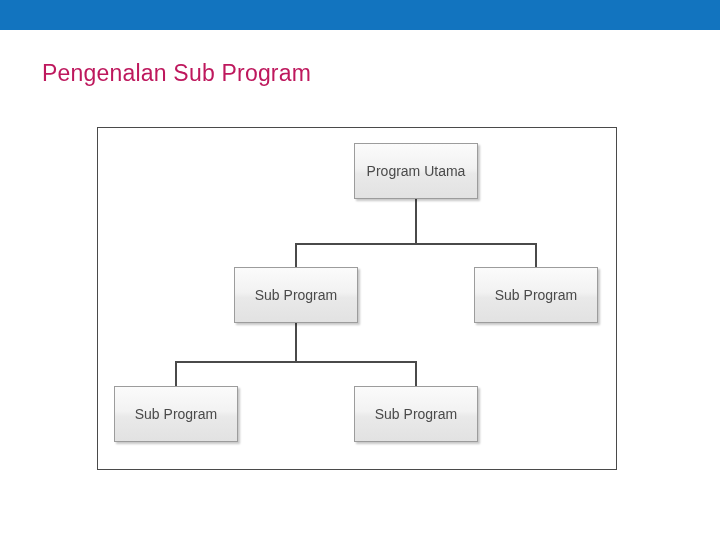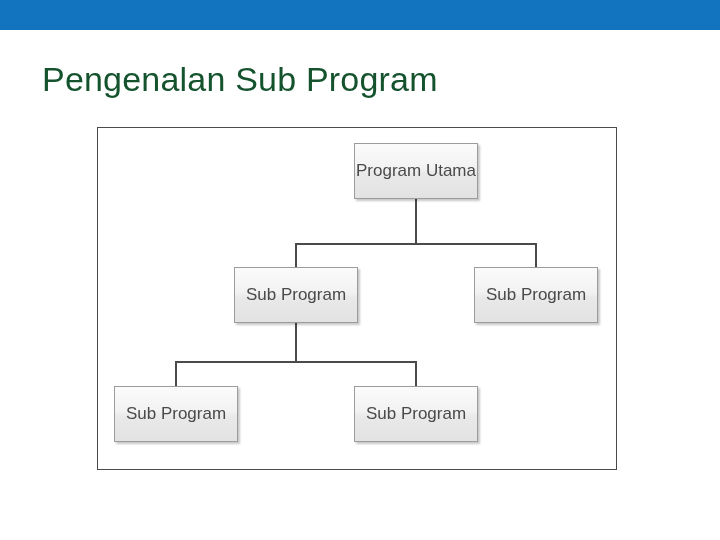--- a/index.html
+++ b/index.html
@@ -24,22 +24,22 @@
     left: 0;
     top: 0;
     width: 720px;
     height: 30px;
     background: #1274bf;
   }
   .slide-title {
     position: absolute;
     left: 42px;
     top: 60px;
-    font-size: 34px;
-    color: #14532d;
+    font-size: 23px;
+    color: #be185d;
     font-weight: normal;
     letter-spacing: 0.2px;
     white-space: nowrap;
   }
   .diagram-frame {
     position: absolute;
     left: 97px;
     top: 127px;
     width: 518px;
     height: 341px;
@@ -49,21 +49,21 @@
   .node {
     position: absolute;
     box-sizing: border-box;
     border: 1px solid #9c9c9c;
     background: linear-gradient(to bottom, #fbfbfb 0%, #f2f2f2 45%, #e9e9e9 55%, #e2e2e2 100%);
     box-shadow: 1.5px 1.5px 2px rgba(0,0,0,0.22);
     display: flex;
     align-items: center;
     justify-content: center;
     color: #4a4a4a;
-    font-size: 17px;
+    font-size: 14px;
     text-align: center;
     line-height: 1.2;
   }
   .node-root {
     left: 256px;
     top: 15px;
     width: 124px;
     height: 56px;
   }
   .node-l1a {

